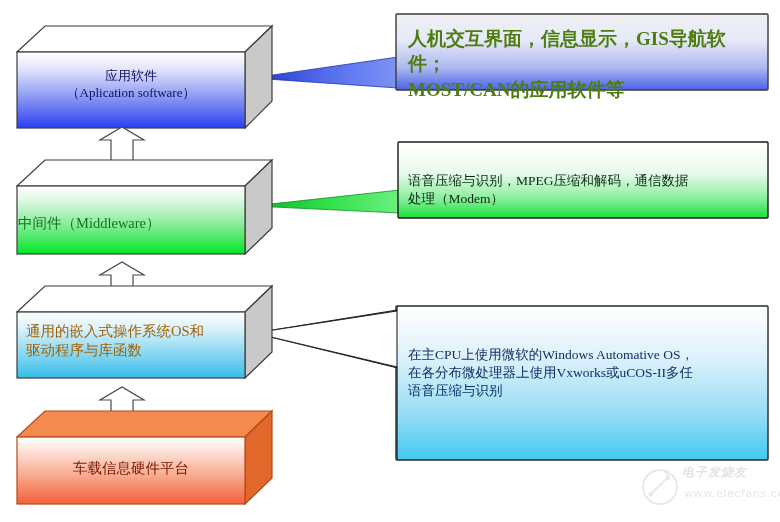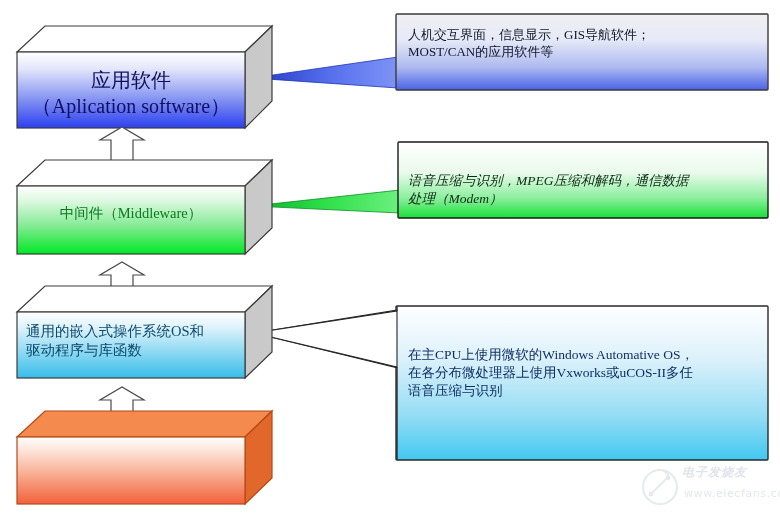--- a/index.html
+++ b/index.html
@@ -31,68 +31,68 @@
     z-index: 5;
     line-height: 1.28;
     white-space: pre-line;
     pointer-events: none;
   }
   .label-app {
     left: 18px;
     top: 68px;
     width: 226px;
     text-align: center;
-    font-size: 20px;
+    font-size: 13px;
     color: #101060;
   }
   .label-mid {
     left: 18px;
-    top: 204px;
+    top: 214px;
     width: 226px;
-    text-align: center;
+    text-align: left;
     font-size: 14.5px;
     color: #0a7a1e;
   }
   .label-os {
     left: 26px;
     top: 322px;
     width: 222px;
     text-align: left;
     font-size: 14.5px;
-    color: #0c4a6e;
+    color: #a16207;
   }
   .label-hw {
     left: 18px;
     top: 459px;
     width: 226px;
     text-align: center;
     font-size: 14.5px;
     color: #7a1505;
   }
   .callout-text {
     position: absolute;
     z-index: 5;
     line-height: 1.34;
     white-space: pre-line;
     pointer-events: none;
   }
   .callout-text-1 {
     left: 408px;
     top: 26px;
     width: 352px;
-    font-size: 13px;
-    color: #0f172a;
+    font-size: 19px;
+    color: #4d7c0f;
+    font-weight: bold;
   }
   .callout-text-2 {
     left: 408px;
     top: 172px;
     width: 352px;
     font-size: 13.5px;
     color: #0d2a12;
-    font-style: italic;
   }
   .callout-text-3 {
     left: 408px;
     top: 346px;
     width: 352px;
     font-size: 13.5px;
     color: #0e2f63;
   }
   
   #watermark {
@@ -258,20 +258,21 @@
   </svg>
 
   <div class="box-label label-app">应用软件
 （Aplication software）</div>
 
   <div class="box-label label-mid">中间件（Middleware）</div>
 
   <div class="box-label label-os">通用的嵌入式操作系统OS和
 驱动程序与库函数</div>
 
+  <div class="box-label label-hw">车载信息硬件平台</div>
 
   <div class="callout-text callout-text-1">人机交互界面，信息显示，GIS导航软件；
 MOST/CAN的应用软件等</div>
 
   <div class="callout-text callout-text-2">语音压缩与识别，MPEG压缩和解码，通信数据
 处理（Modem）</div>
 
   <div class="callout-text callout-text-3">在主CPU上使用微软的Windows Automative OS，
 在各分布微处理器上使用Vxworks或uCOS-II多任
 语音压缩与识别</div>

